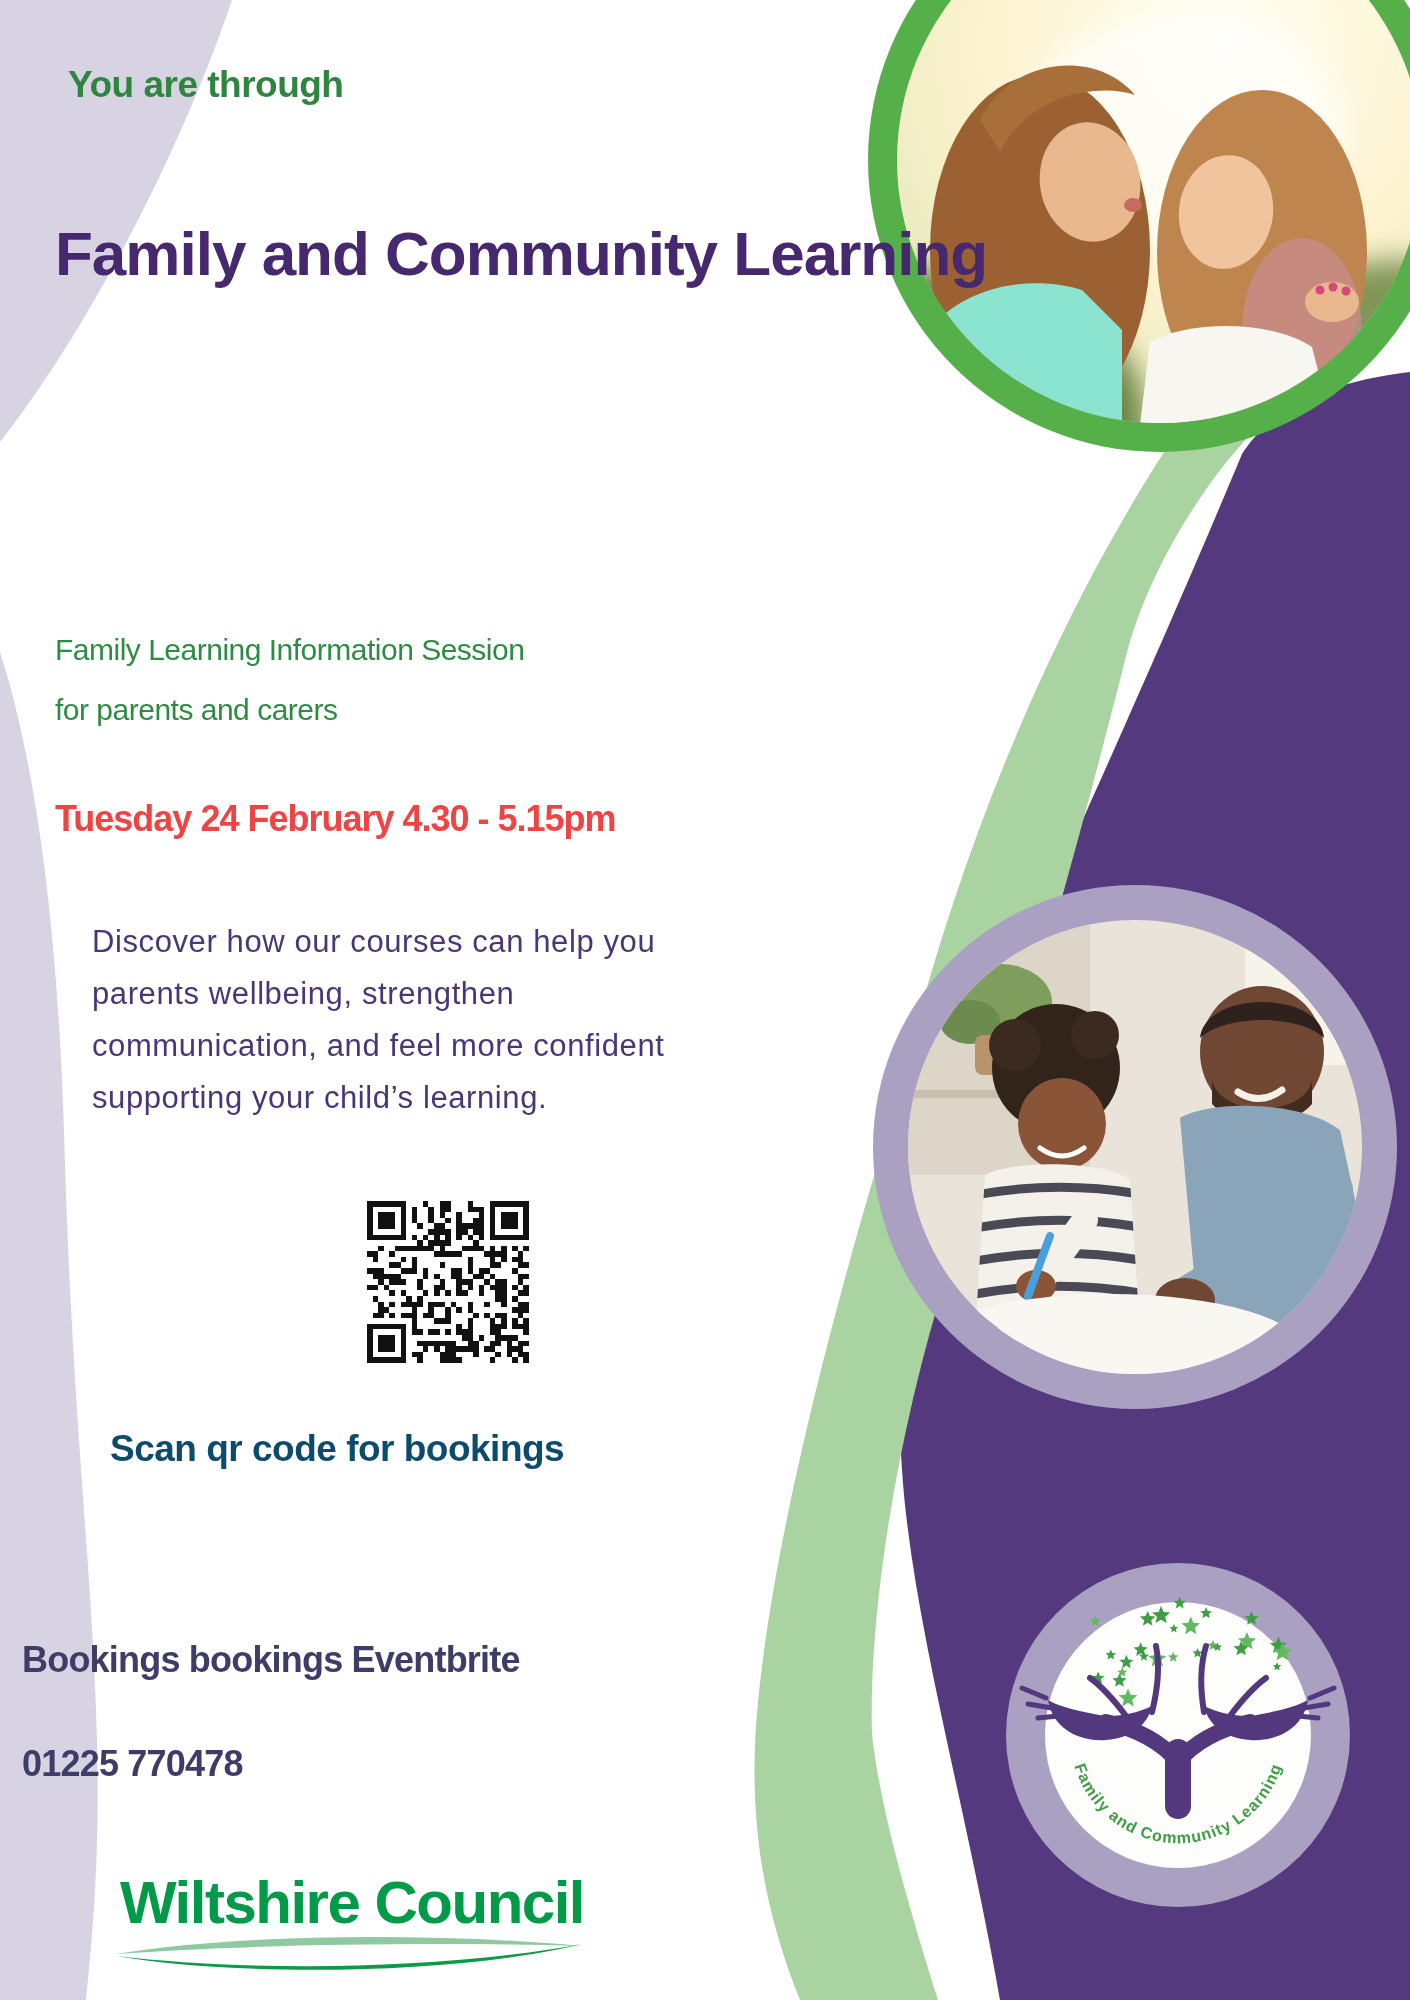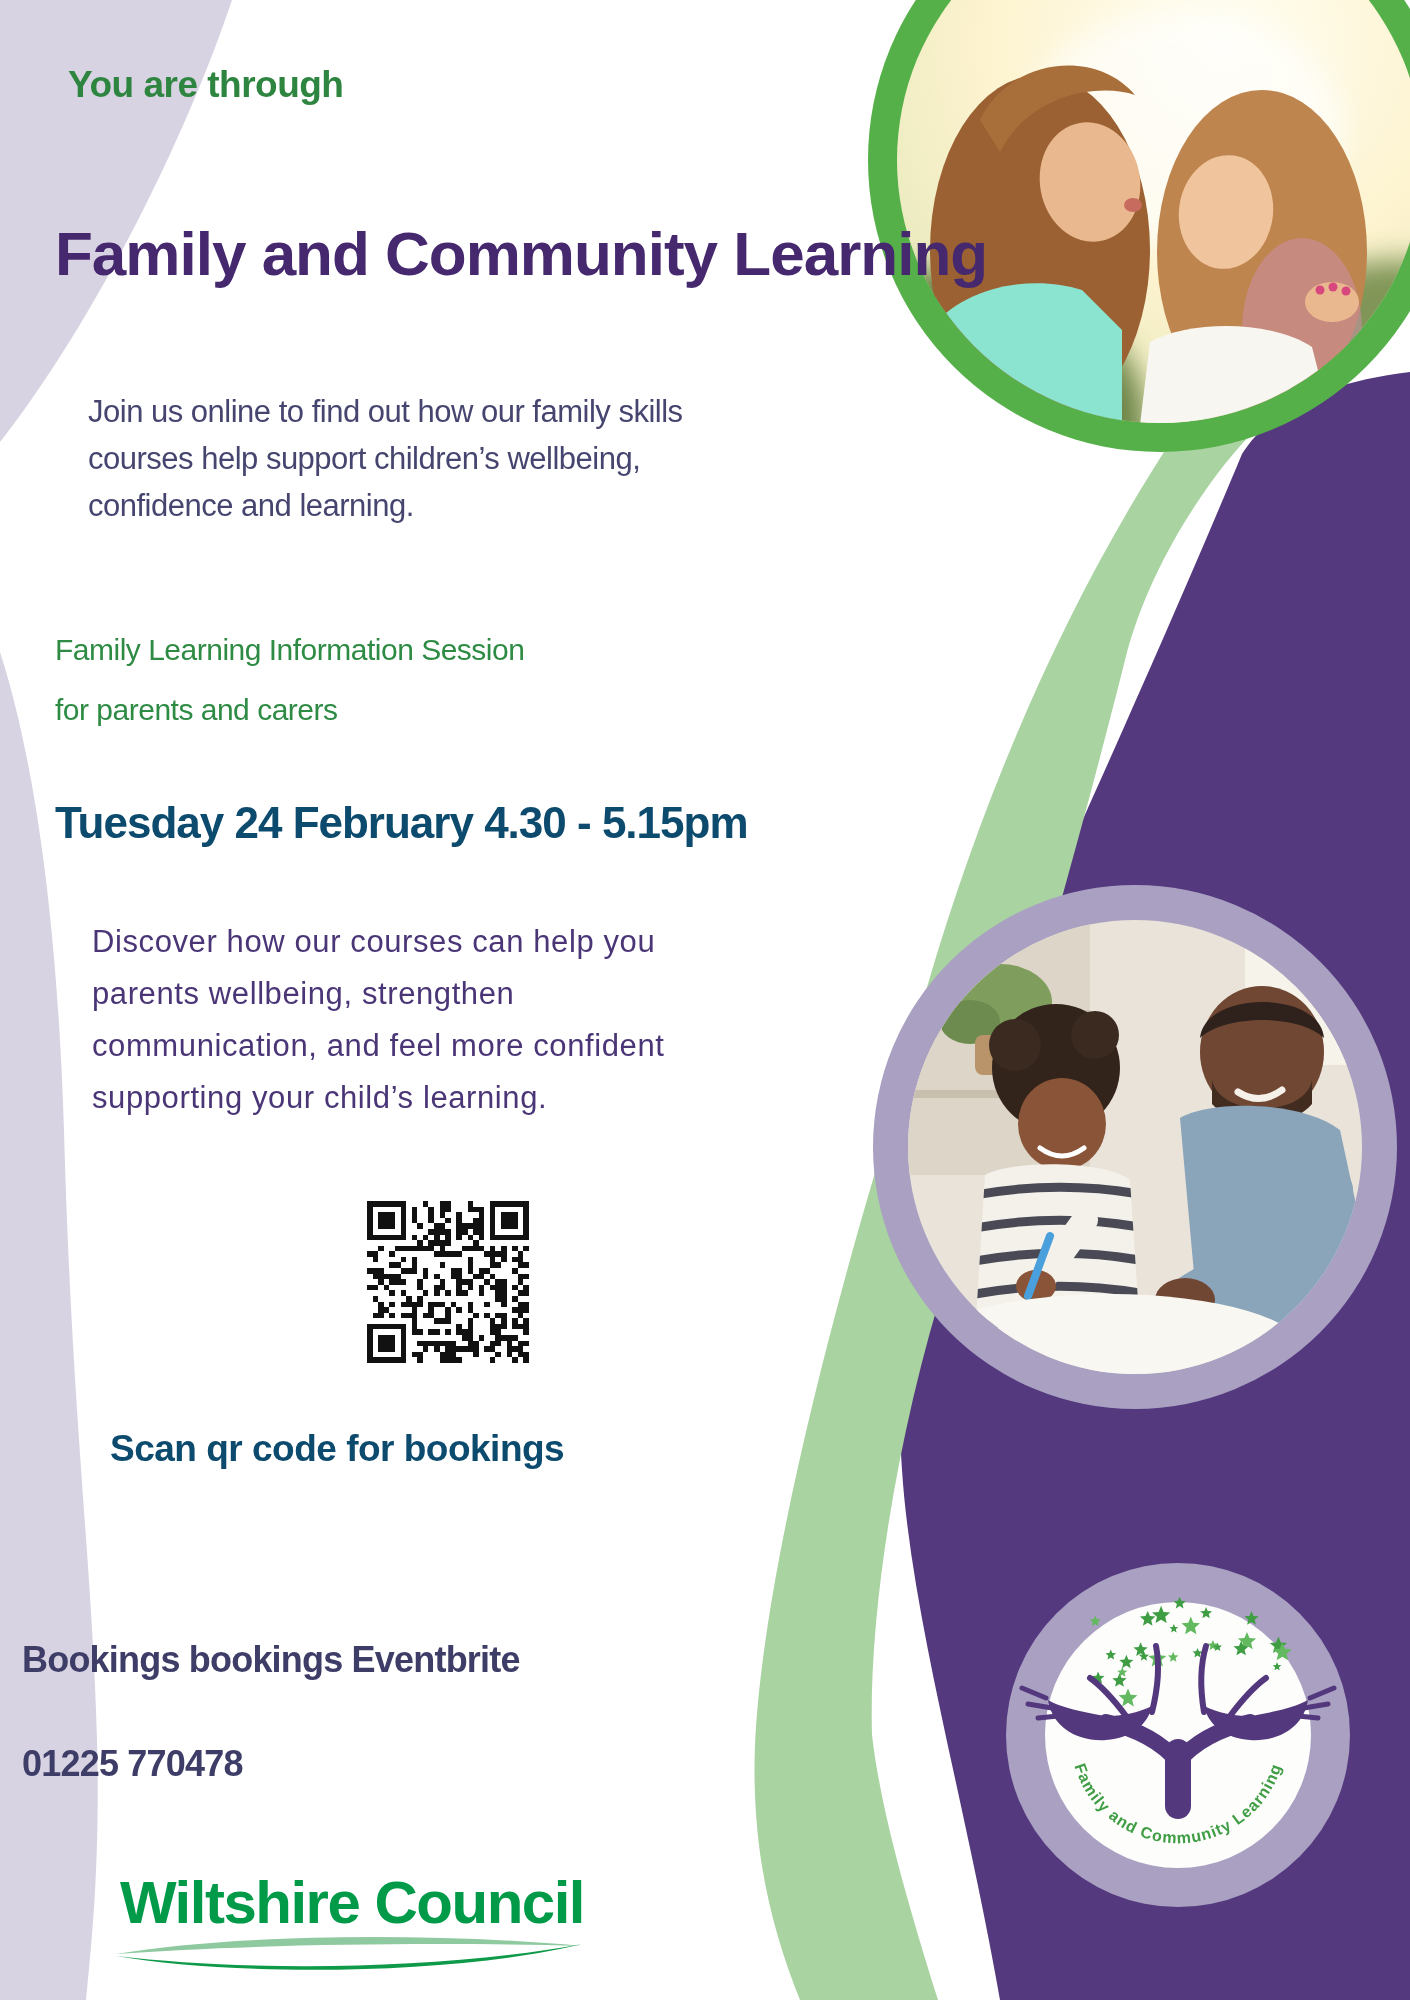--- a/index.html
+++ b/index.html
@@ -24,21 +24,21 @@
   .intro{
     left:88px;top:388px;
     font-size:31px;color:#45456f;line-height:47px;letter-spacing:-0.5px;
   }
   .session-heading{
     left:55px;top:620px;
     font-size:30px;font-weight:400;color:#2e8b44;line-height:60px;letter-spacing:-0.5px;
   }
   .session-datetime{
     left:55px;top:798px;
-    font-size:44px;font-weight:700;color:#0c4a6e;letter-spacing:-1px;
+    font-size:36px;font-weight:700;color:#ef4444;letter-spacing:-1px;
   }
   .description{
     left:92px;top:916px;
     font-size:31px;color:#4a3677;line-height:52px;letter-spacing:0.6px;
   }
   .qr-wrap{
     position:absolute;left:356px;top:1190px;width:184px;height:184px;background:#fff;
   }
   .qr-wrap svg{display:block;width:184px;height:184px;}
   .qr-caption{
@@ -209,23 +209,20 @@
         <path d="M1310,1698 L1334,1688 M1304,1708 L1328,1704 M1298,1716 L1318,1718" stroke="#53387e" stroke-width="5"></path>
       </g>
       <text font-family="Liberation Sans, sans-serif" font-size="16" font-weight="700" fill="#3f9d44" letter-spacing="1" text-anchor="middle">
         <textPath href="#fclArc" startOffset="50%">Family and Community Learning</textPath>
       </text>
     </g>
   </svg>
 
   <div class="txt invite">You are through</div>
   <div class="txt title">Family and Community Learning</div>
-  <div class="txt intro">Join us online to find out how our family skills
-courses help support children’s wellbeing,
-confidence and learning.</div>
   <div class="txt session-heading">Family Learning Information Session
 for parents and carers</div>
   <div class="txt session-datetime">Tuesday 24 February 4.30 - 5.15pm</div>
   <div class="txt description">Discover how our courses can help you
 parents wellbeing, strengthen
 communication, and feel more confident
 supporting your child’s learning.</div>
 
   <div class="qr-wrap">
     <svg id="qr-svg" viewBox="0 0 33 33" shape-rendering="crispEdges">

